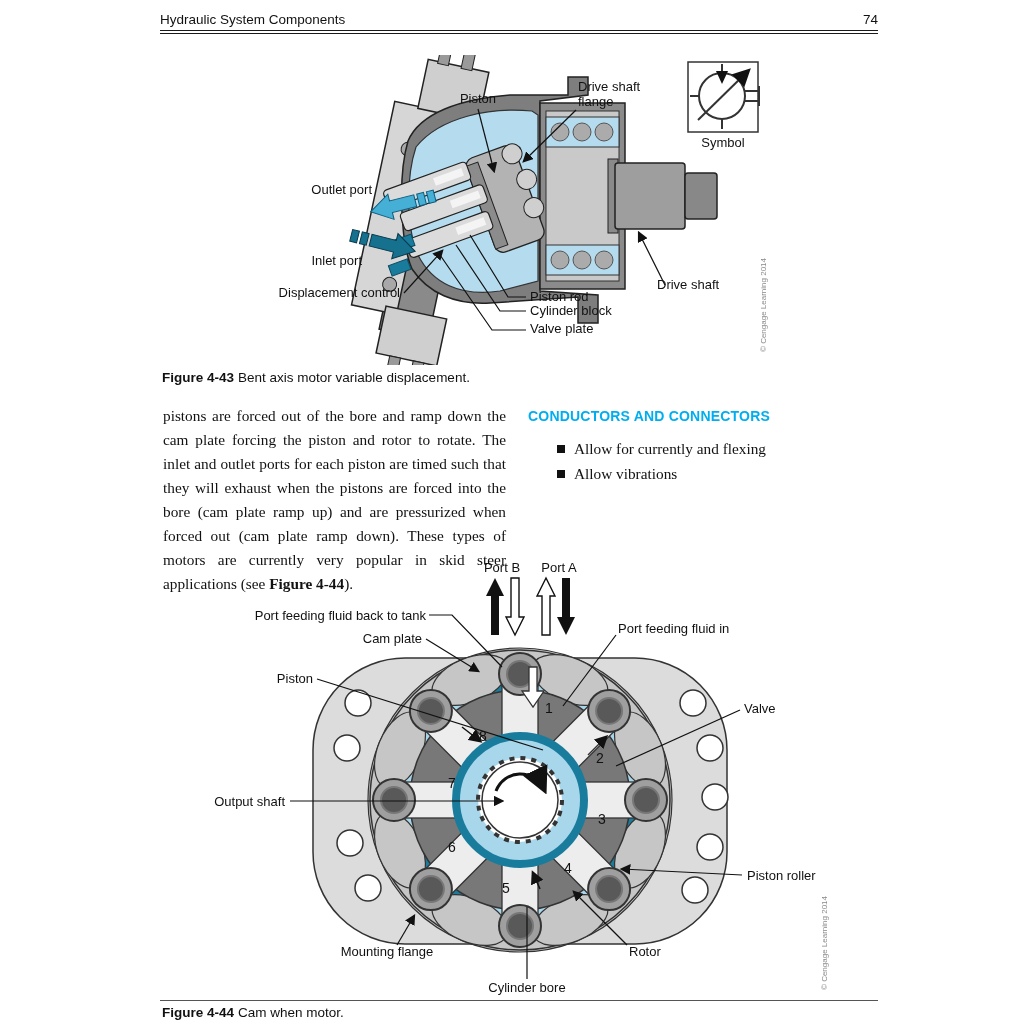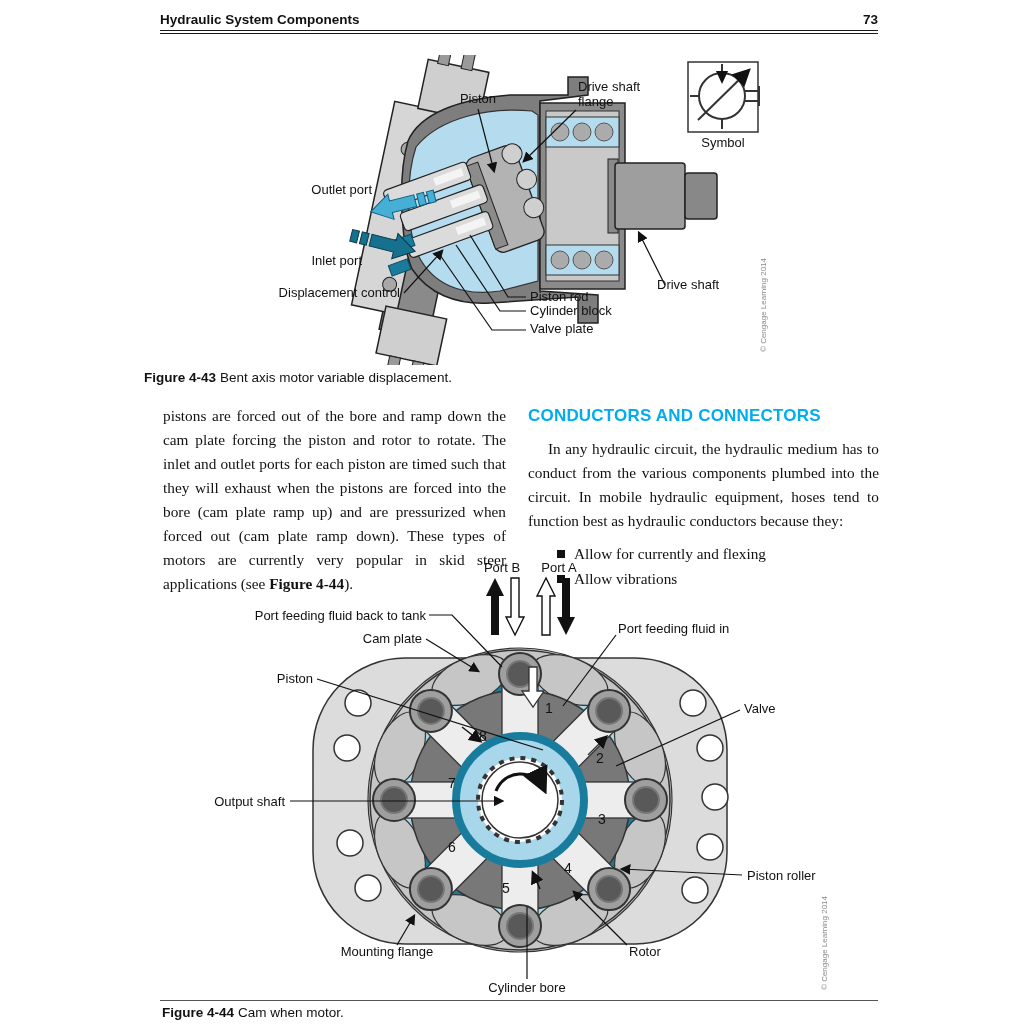--- a/index.html
+++ b/index.html
@@ -1,56 +1,56 @@
 <!DOCTYPE html>
 <html><head>
 <meta charset="utf-8">
 <style>
   html,body{margin:0;padding:0;background:#fff;}
   #page{position:relative;width:1024px;height:1024px;background:#ffffff;
         font-family:"Liberation Sans",sans-serif;color:#111;overflow:hidden;}
   
   #hdr{position:absolute;left:160px;top:12px;width:718px;display:flex;
-       justify-content:space-between;font-weight:bold;font-size:13.5px;}
+       justify-content:space-between;font-weight:normal;font-size:13.5px;}
   #hdr-rule{position:absolute;left:160px;top:30px;width:718px;height:2px;
        border-top:1.6px solid #1a1a1a;border-bottom:1px solid #1a1a1a;}
   
   .caption{position:absolute;font-size:13.5px;color:#111;}
   .caption b{font-weight:bold;}
   .caption span{margin-left:4px;}
-  #cap43{left:144px;top:370px;}
+  #cap43{left:162px;top:370px;}
   #cap44{left:162px;top:1005px;}
   #rule44{position:absolute;left:160px;top:1000px;width:718px;border-top:1px solid #555;}
   
   .col{position:absolute;top:388px;font-family:"Liberation Serif",serif;
        font-size:15.3px;line-height:24px;text-align:justify;margin-top:16px;}
   #colL{left:163px;width:343px;}
   #colR{left:528px;width:351px;}
-  #colR h2{font-family:"Liberation Sans",sans-serif;font-size:17px;font-weight:bold;
+  #colR h2{font-family:"Liberation Sans",sans-serif;font-size:14px;font-weight:bold;
        color:#00AEEF;margin:0 0 9px 0;letter-spacing:.2px;}
   #colR p{margin:0;text-indent:20px;}
   .bullets{margin-top:9px;}
   .bullet-row{display:flex;align-items:baseline;margin:0 0 1px 29px;text-align:left;}
   .sq{width:8px;height:8px;background:#111;flex:0 0 8px;margin-right:9px;
       position:relative;top:-1px;}
   
   .fig{position:absolute;}
   svg text{font-family:"Liberation Sans",sans-serif;font-size:13px;fill:#111;}
   svg text.num{font-size:14px;}
   svg text.credit{font-size:8px;fill:#8a8a8a;}
   svg text.sym{font-size:13px;}
 </style>
 </head>
 <body>
 
 <div id="page">
 
   <div id="hdr">
     <span>Hydraulic System Components</span>
-    <span>73</span>
+    <span>74</span>
   </div>
   <div id="hdr-rule"></div>
 
   <svg class="fig" style="left:160px;top:55px" width="720" height="310" viewBox="0 0 720 310">
     <defs>
       <marker id="arrA" markerWidth="9" markerHeight="9" refX="7" refY="4.5" orient="auto">
         <path d="M0,0 L9,4.5 L0,9 Z" fill="#111"></path>
       </marker>
     </defs>
 
@@ -167,21 +167,20 @@
   <div class="caption" id="cap43">
     <b>Figure 4-43</b><span>Bent axis motor variable displacement.</span>
   </div>
 
   <div class="col" id="colL">
     <span>pistons are forced out of the bore and ramp down the cam plate forcing the piston and rotor to rotate. The inlet and outlet ports for each piston are timed such that they will exhaust when the pistons are forced into the bore (cam plate ramp up) and are pressurized when forced out (cam plate ramp down). These types of motors are currently very popular in skid steer applications (see </span><b>Figure 4-44</b><span>).</span>
   </div>
 
   <div class="col" id="colR">
     <h2>CONDUCTORS AND CONNECTORS</h2>
-    <p>In any hydraulic circuit, the hydraulic medium has to conduct from the various components plumbed into the circuit. In mobile hydraulic equipment, hoses tend to function best as hydraulic conductors because they:</p>
     <div class="bullets">
       <div class="bullet-row">
         <span class="sq"></span>
         <span>Allow for currently and flexing</span>
       </div>
       <div class="bullet-row">
         <span class="sq"></span>
         <span>Allow vibrations</span>
       </div>
     </div>

